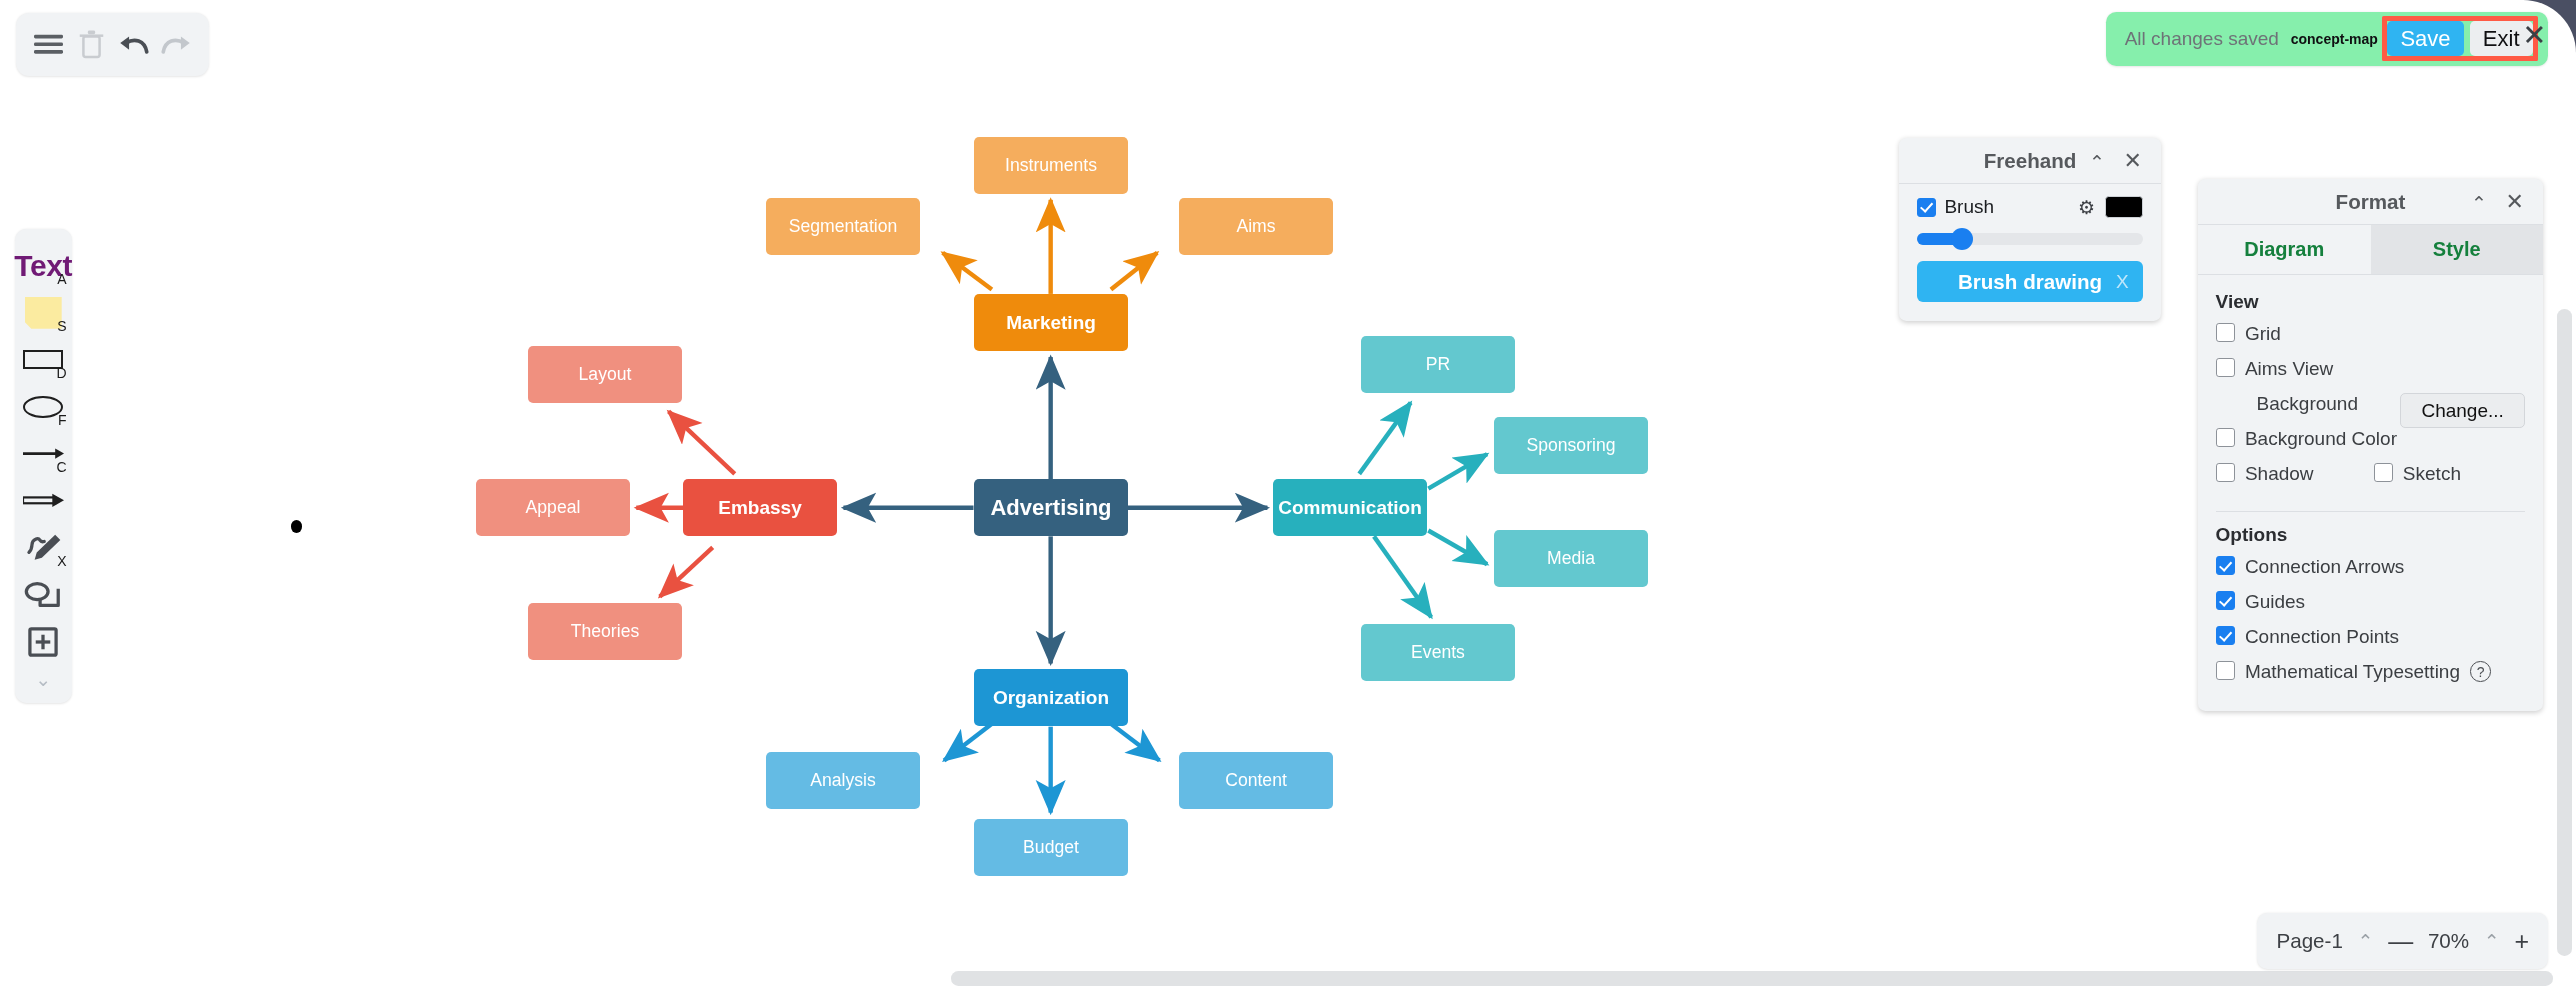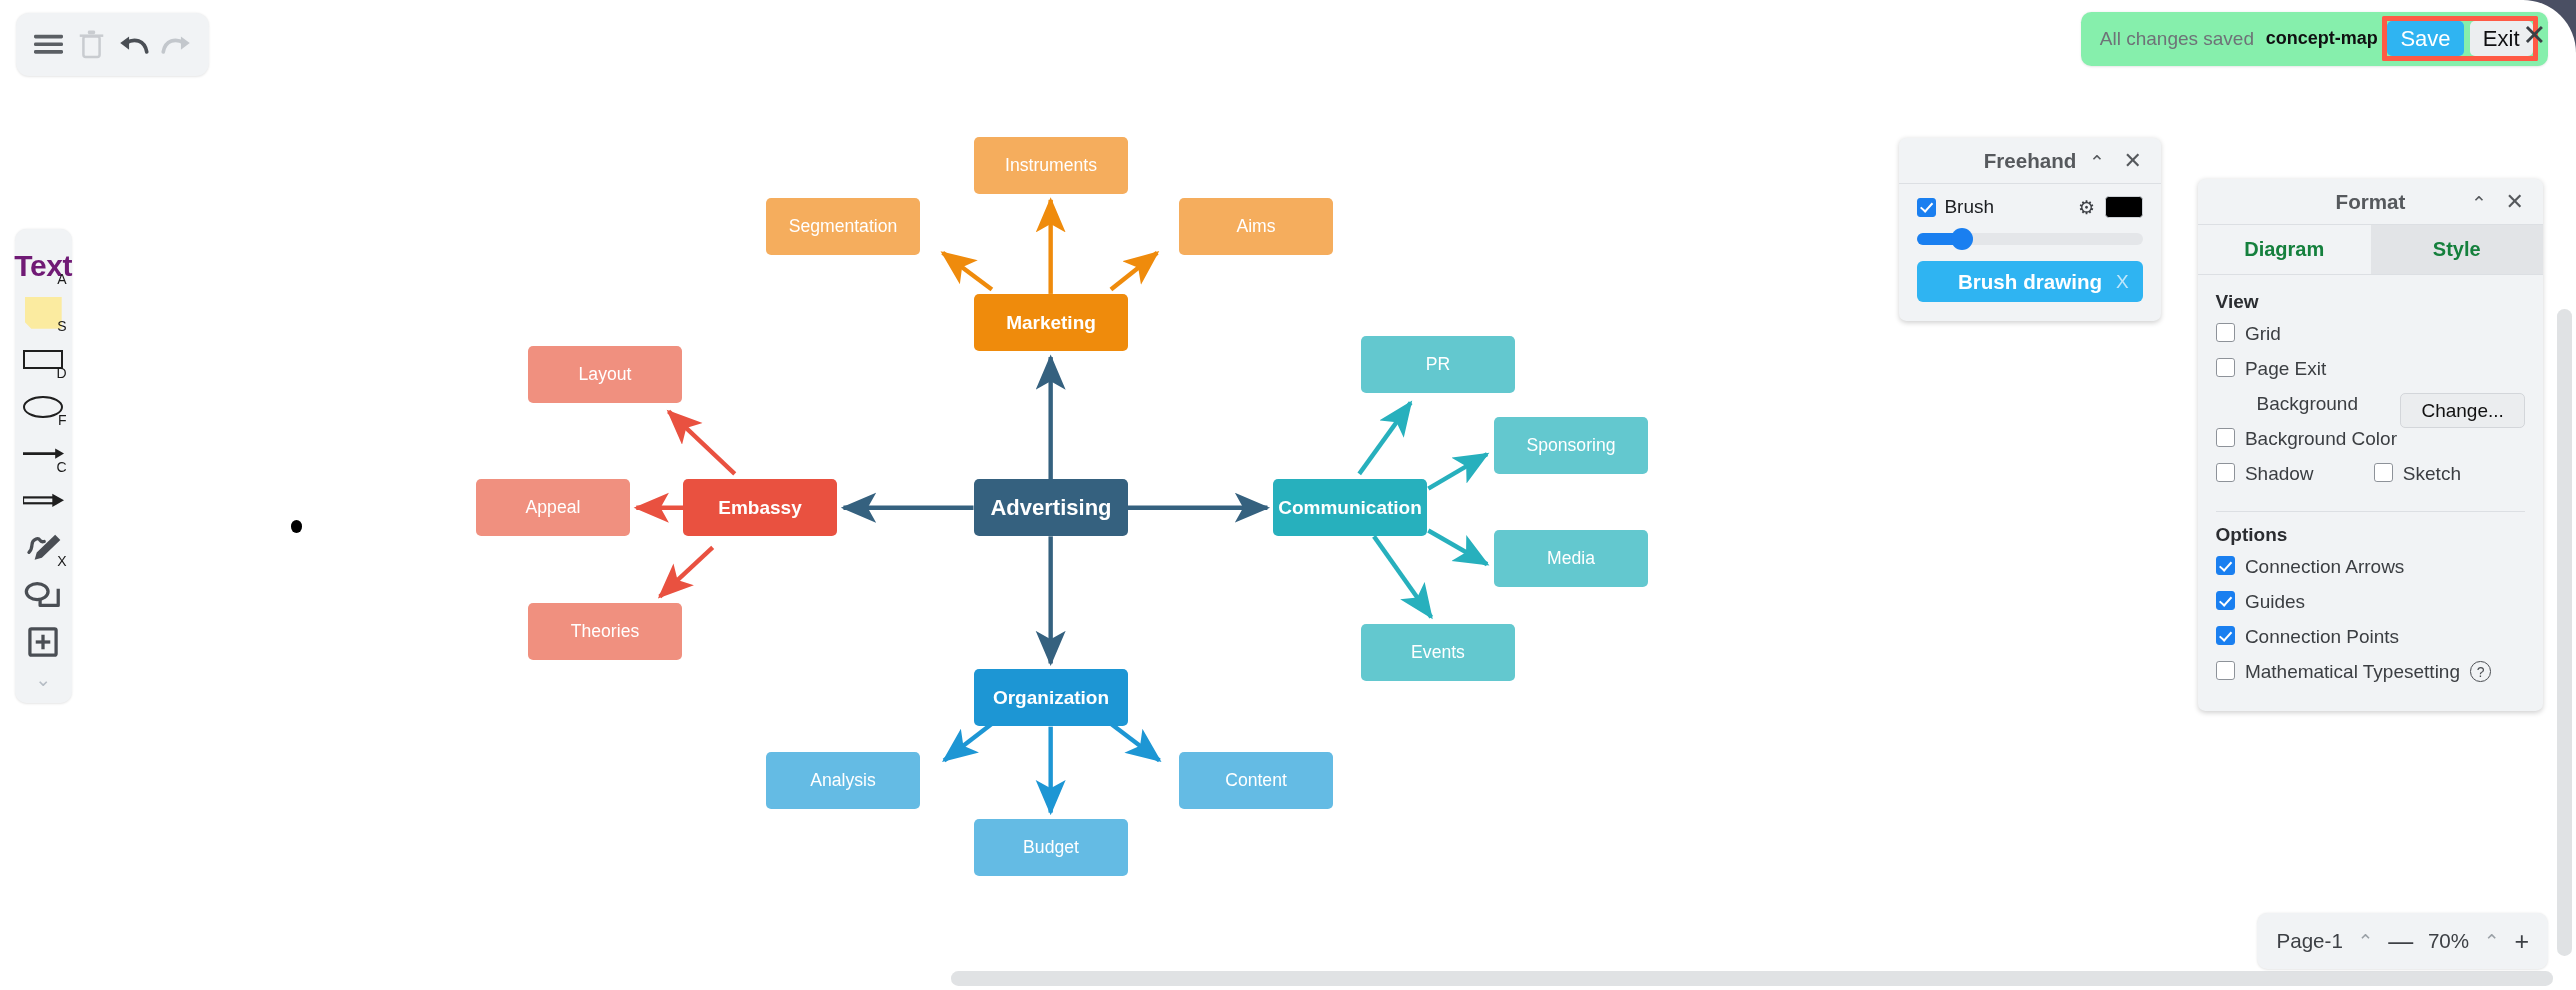--- a/index.html
+++ b/index.html
@@ -59,21 +59,21 @@
   .shape-chevron { font-size: 19px; color: #b5bcc4; padding: 2.9px 0 4.4px; cursor: pointer; }
 
   
   .savebar {
     position: absolute; right: 28px; top: 11.8px;
     height: 54px; background: #86efac; border-radius: 10.3px;
     display: flex; align-items: center; padding: 0 10.3px 0 19px; z-index: 40;
     box-shadow: 0 0.7px 2.2px rgba(0,0,0,.10);
   }
   .saved-text { font-size: 19px; color: #6e7277; margin-right: 11.8px; white-space: nowrap; }
-  .doc-title { font-size: 18px; font-weight: 700; color: #101012; margin-right: 4.4px; white-space: nowrap; }
+  .doc-title { font-size: 14px; font-weight: 700; color: #101012; margin-right: 4.4px; white-space: nowrap; }
   .hl-box { border: 5.1px solid #ff5a45; display: flex; align-items: stretch; border-radius: 1.5px; }
   .save-btn {
     background: #2fb4f2; color: #fff; font-size: 22px;
     padding: 4.4px 13.2px; border: none; border-radius: 5.1px; cursor: pointer;
     display: flex; align-items: center;
   }
   .exit-btn {
     background: #eceef0; color: #101012; font-size: 22px;
     padding: 4.4px 13.2px; border: none; border-radius: 5.1px; cursor: pointer;
     margin-left: 5.9px; display: flex; align-items: center;
@@ -396,21 +396,21 @@
       <div class="fmt-tab inactive">Style</div>
     </div>
     <div class="fmt-body">
       <div class="fmt-section">View</div>
       <div class="fmt-row">
         <span class="cb"></span>
         <span class="fmt-label">Grid</span>
       </div>
       <div class="fmt-row">
         <span class="cb"></span>
-        <span class="fmt-label">Page Exit</span>
+        <span class="fmt-label">Aims View</span>
       </div>
       <div class="fmt-row">
         <span class="fmt-sub">Background</span>
         <button class="change-btn">Change...</button>
       </div>
       <div class="fmt-row">
         <span class="cb"></span>
         <span class="fmt-label">Background Color</span>
       </div>
       <div class="fmt-row">

